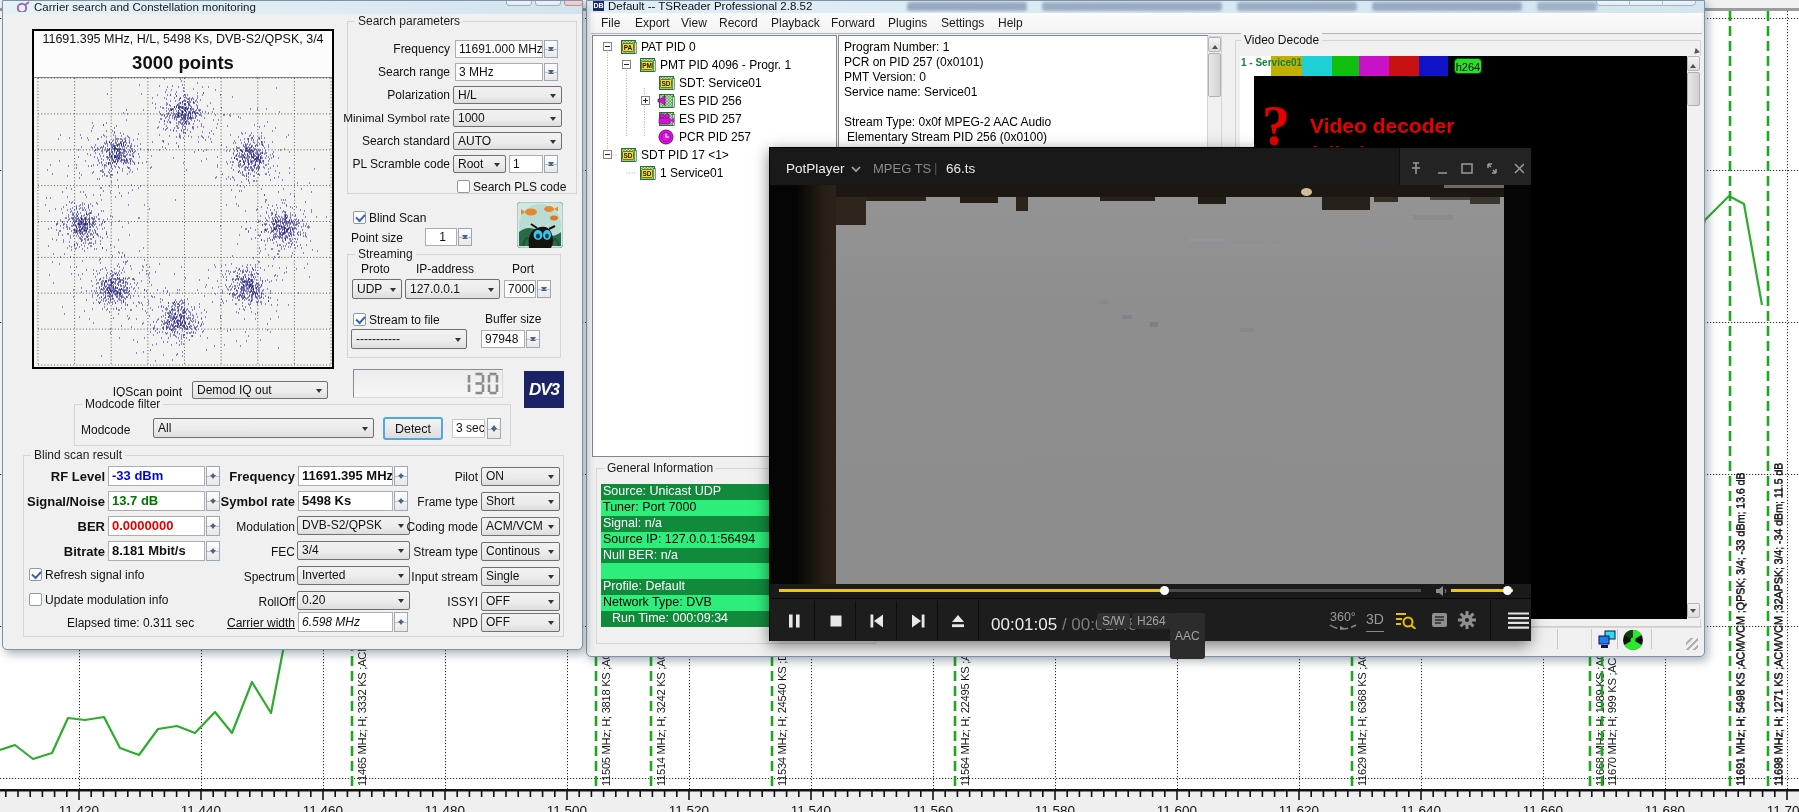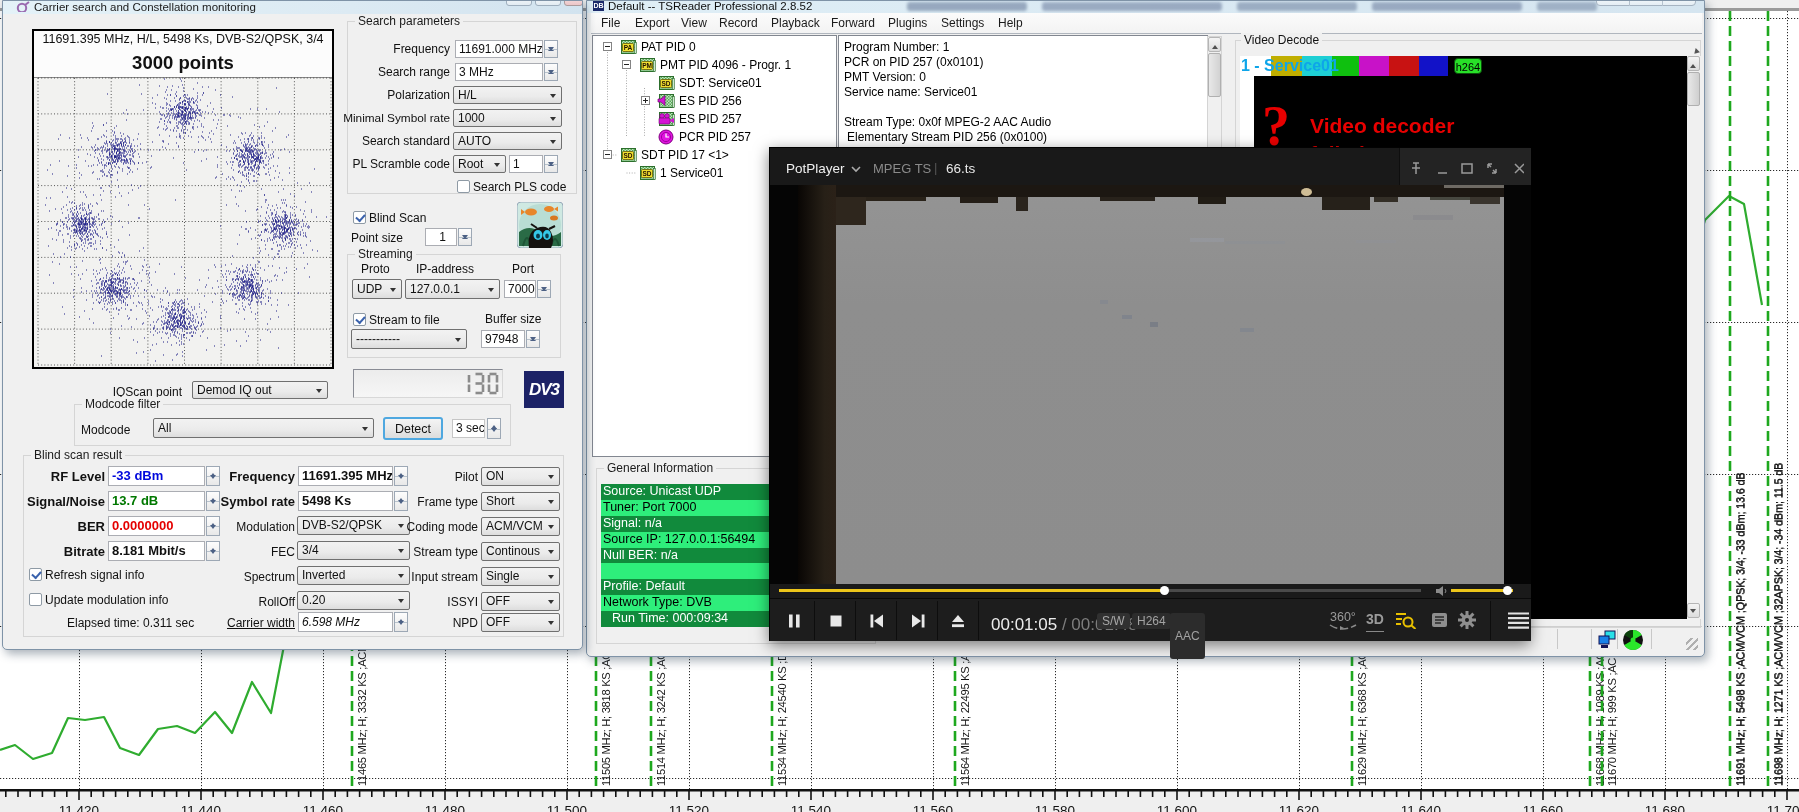--- a/index.html
+++ b/index.html
@@ -587,21 +587,21 @@
   <div class="abs" style="right:4px;top:19px;width:0;height:0;border:3.5px solid transparent;border-top:5px solid #555;transform:rotate(45deg)"></div>
 
   <div class="abs" style="left:5px;top:26px;width:447px;height:563px;background:#000">
    <div class="abs" style="left:0;top:0;width:31px;height:20px;background:#fff"></div>
    <div class="abs" style="left:31px;top:0;width:31px;height:20px;background:#c0ae00"></div>
    <div class="abs" style="left:62px;top:0;width:30px;height:20px;background:#1ecfd4"></div>
    <div class="abs" style="left:92px;top:0;width:27px;height:20px;background:#0fc00f"></div>
    <div class="abs" style="left:119px;top:0;width:30px;height:20px;background:#c812c8"></div>
    <div class="abs" style="left:149px;top:0;width:30px;height:20px;background:#c81212"></div>
    <div class="abs" style="left:179px;top:0;width:29px;height:20px;background:#1212c8"></div>
-   <div class="abs" style="left:1px;top:1px;font-size:16px;font-weight:bold;color:#0ea5e9;white-space:nowrap">1 - Service01</div>
+   <div class="abs" style="left:1px;top:1px;font-size:10px;font-weight:bold;color:#15803d;white-space:nowrap">1 - Service01</div>
    <div class="abs" style="left:214px;top:2px;width:28px;height:16px;background:#28e028;border:1px solid #0a500a;border-radius:4px;box-sizing:border-box;font-size:11px;color:#000;text-align:center;line-height:16px">h264</div>
    <div class="abs" style="left:0px;top:20px;width:14px;height:73px;background:#fff"></div>
    <div class="abs" style="left:22px;top:38px;font-size:56px;font-weight:bold;color:#e80000;font-family:'Liberation Serif',serif">?</div>
    <div class="abs" style="left:70px;top:58px;font-size:21px;font-weight:bold;color:#e80000">Video decoder</div>
    <div class="abs" style="left:70px;top:86px;font-size:21px;font-weight:bold;color:#e80000">failed</div>
   </div>
 
   <div class="abs" style="left:452px;top:26px;width:14px;height:563px;background:#f0f0f0">
    <div class="abs" style="left:0px;top:0px;width:13px;height:15px;background:linear-gradient(#f4f4f4,#dcdcdc);border:1px solid #b5b5b5;border-radius:2px"></div>
    <div class="abs" style="left:3px;top:5px;width:0;height:0;border:3px solid transparent;border-bottom:4px solid #505050"></div>
@@ -716,21 +716,21 @@
       </svg>
   <div class="abs" style="left:221px;top:16px;font-size:17px;color:#ececec;white-space:nowrap">00:01:05 <span style="color:#7d7d7d">/ 00:01:48</span></div>
   <div class="abs" style="left:327px;top:14px;background:#313131;color:#a8a8a8;font-size:12px;padding:1px 5px;border-radius:3px">S/W</div>
   <div class="abs" style="left:362px;top:14px;background:#2c2c2c;color:#a2a2a2;font-size:12px;padding:1px 5px;border-radius:3px">H264</div>
   <div class="abs" style="left:400px;top:14px;background:#2c2c2c;color:#a2a2a2;font-size:12px;padding:16px 5px;border-radius:3px">AAC</div>
   <div class="abs" style="left:560px;top:11px;font-size:12.5px;color:#9a9a9a">360°</div>
       <svg class="abs" style="left:558px;top:25px" width="30" height="8">
         <path d="M2 1q12 8 26 0" stroke="#8a8a8a" stroke-width="1.5" fill="none" stroke-dasharray="8 3"></path>
         <path d="M12 2l4 2-4 2z" fill="#8a8a8a"></path>
       </svg>
-  <div class="abs" style="left:596px;top:12px;font-size:14px;font-weight:bold;color:#9a9a9a;border-bottom:1.5px solid #888;padding-bottom:4px">3D</div>
+  <div class="abs" style="left:596px;top:12px;font-size:14px;font-weight:normal;color:#9a9a9a;border-bottom:1.5px solid #888;padding-bottom:4px">3D</div>
   <svg class="abs" style="left:625px;top:12px" width="22" height="18">
    <g stroke="#e8c000" stroke-width="2" fill="none">
           <path d="M1 3h10M1 8h6M1 13h5"></path>
           <circle cx="13" cy="11" r="4.5"></circle>
           <path d="M16.5 14.5l4 3.5"></path>
         </g>
   </svg>
   <svg class="abs" style="left:661px;top:13px" width="18" height="17">
         <rect x="1" y="1" width="15" height="14" rx="2" fill="#8e8e8e"></rect>
         <g stroke="#2a2a2a" stroke-width="1.5">

